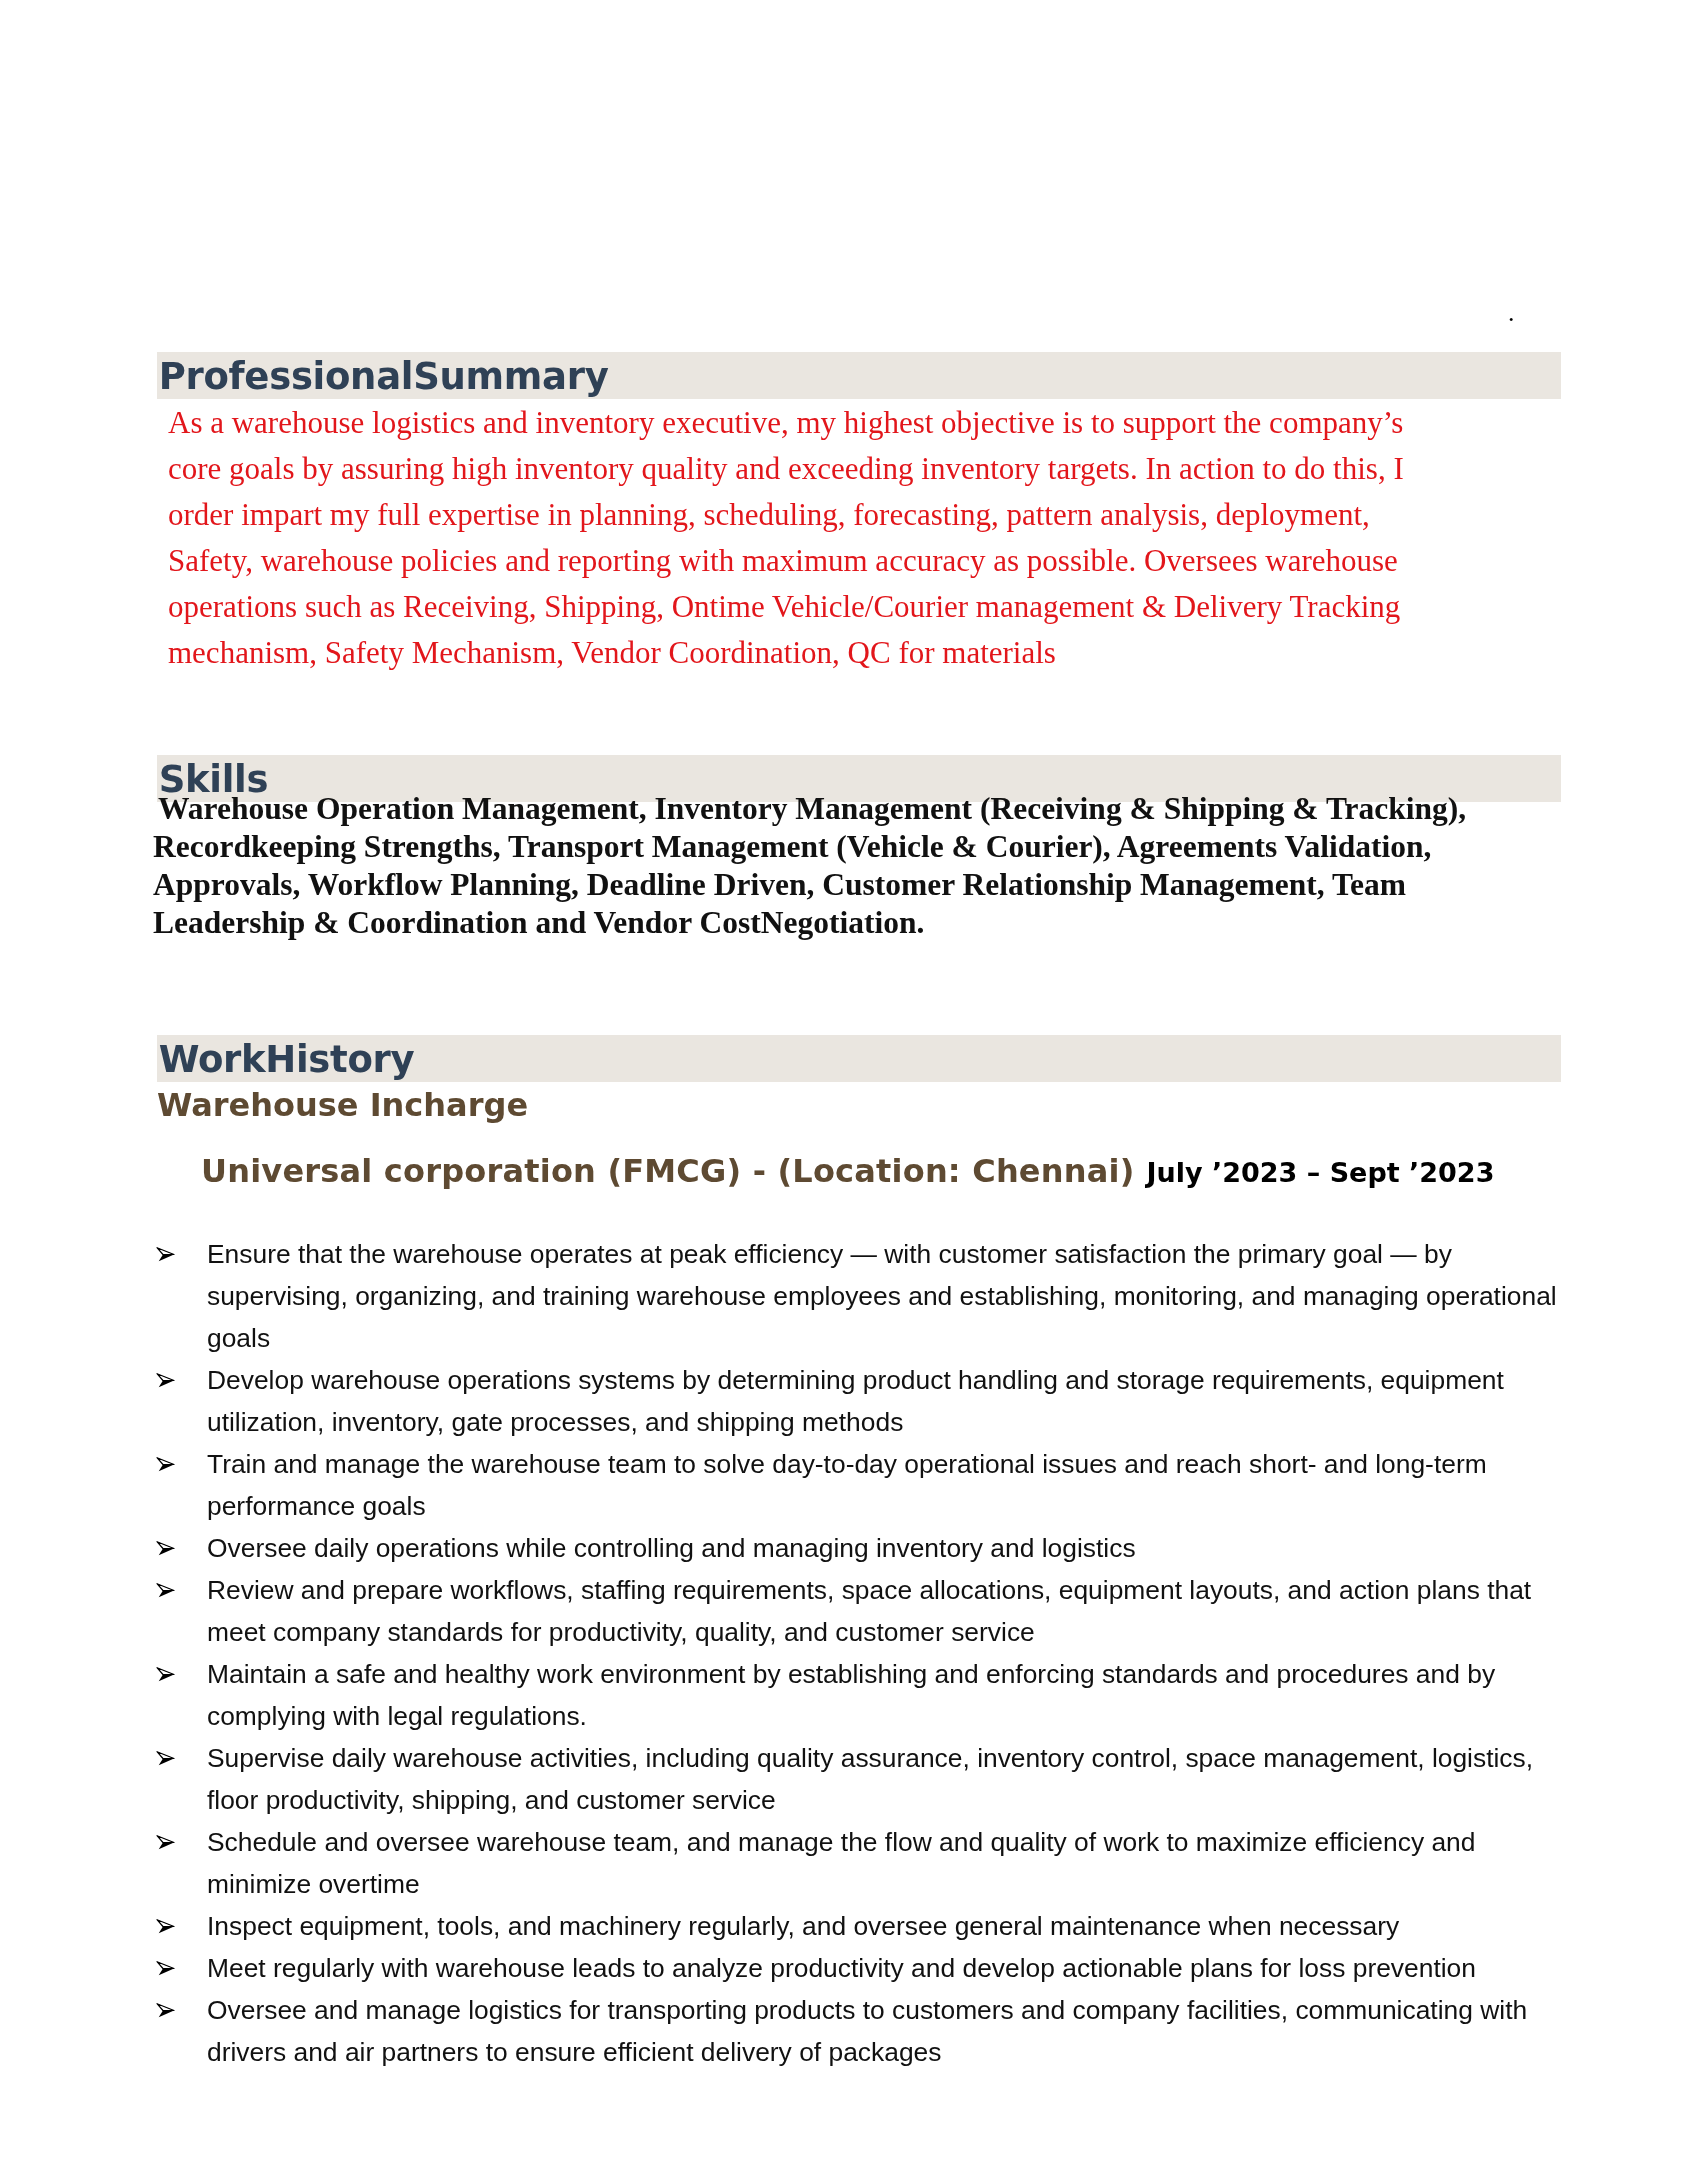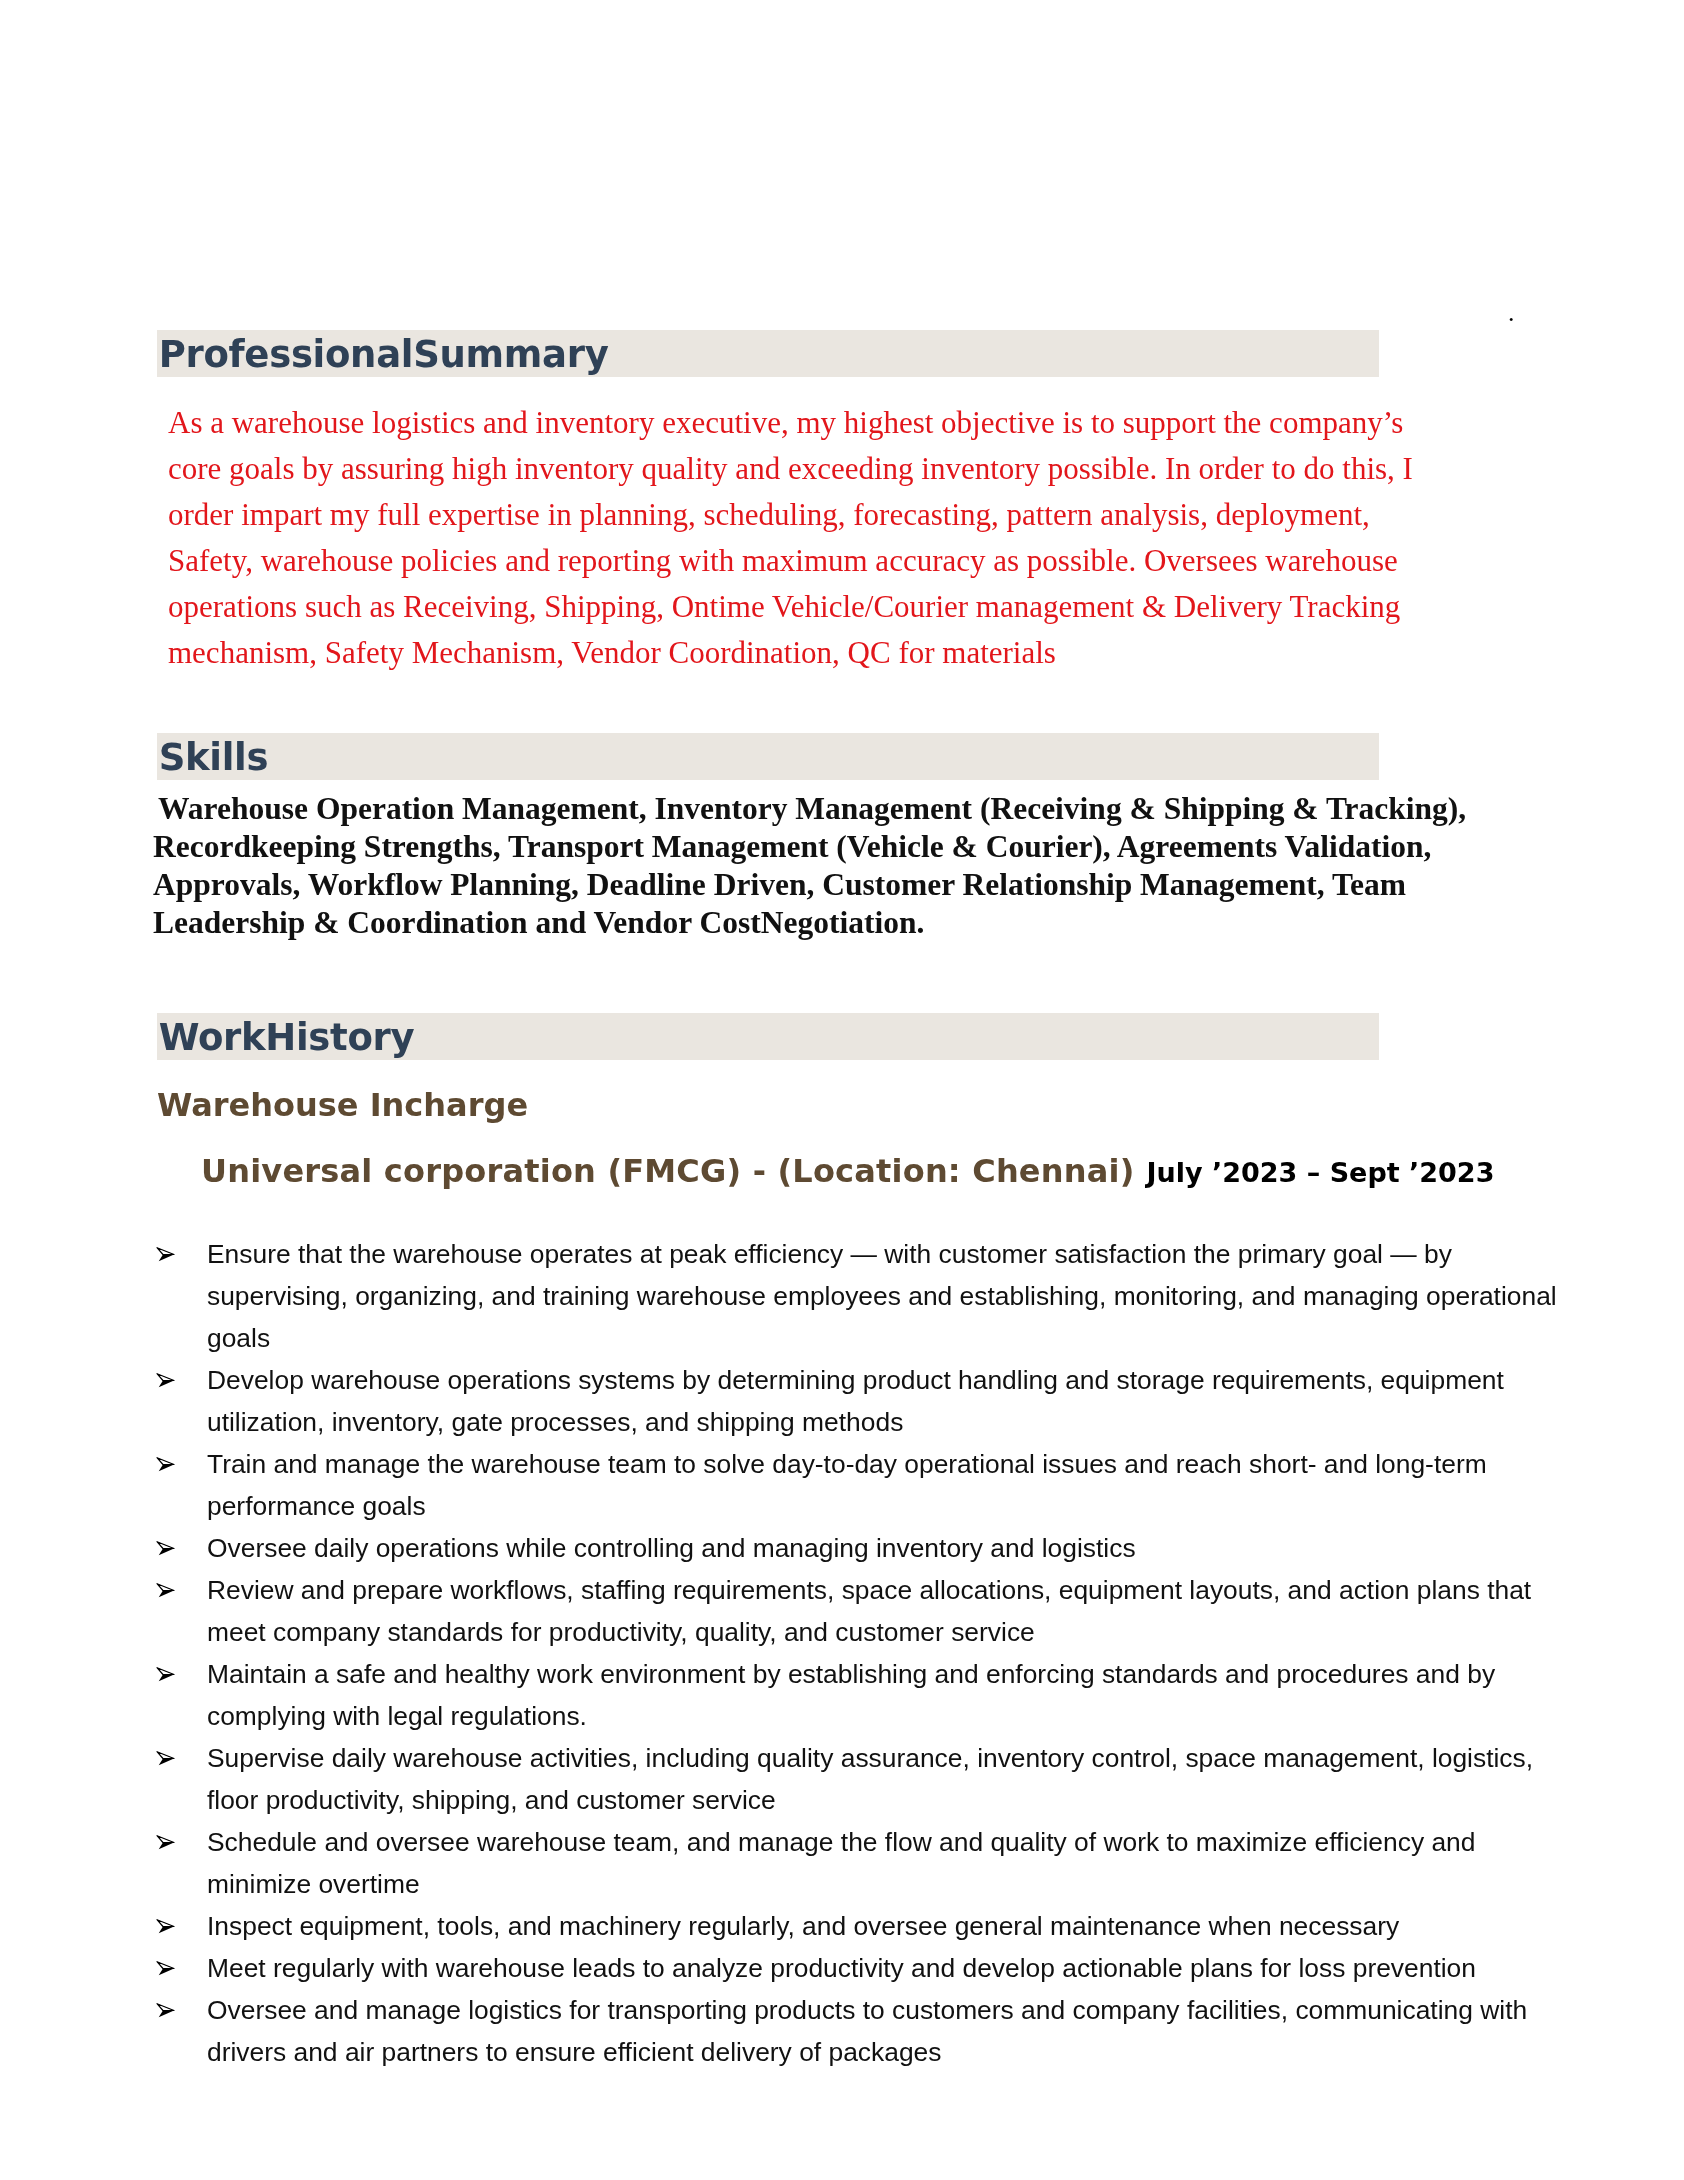--- a/index.html
+++ b/index.html
@@ -1,21 +1,21 @@
 <!DOCTYPE html>
 <html style="font-size:13.6px"><head>
 <meta charset="utf-8">
 <style>
   html, body { margin: 0; padding: 0; background: #ffffff; }
   body { width: 1685px; height: 2181px; position: relative; overflow: hidden; }
   .page { position: absolute; left: 0; top: 0; width: 1685px; height: 2181px; }
 
   .stray-dot { position: absolute; left: 1508px; top: 298px; font-family: "Liberation Serif", serif; font-size: 25.6px; color: #000; }
 
-  .band { position: absolute; left: 157px; width: 1222px; height: 47px; background: #EAE6E0; }
+  .band { position: absolute; left: 157px; width: 1404px; height: 47px; background: #EAE6E0; margin-top: 22px; }
   .band-title { position: absolute; left: 0; top: 0; height: 47px; line-height: 49px; padding-left: 1.7px;
     font-family: "DejaVu Sans", sans-serif; font-weight: bold; font-size: 37px; color: #2F4156; letter-spacing: -0.3px; white-space: nowrap; }
 
   .summary { position: absolute; left: 168px; top: 400px; width: 1363px;
     font-family: "Liberation Serif", serif; font-size: 31px; line-height: 46px; color: #E2161B; }
   .summary .ln { display: block; white-space: nowrap; }
 
   .skills { position: absolute; left: 153px; top: 790px; width: 1380px;
     font-family: "Liberation Serif", serif; font-size: 31.5px; line-height: 38px; color: #111111; font-weight: bold; }
   .skills .ln { display: block; white-space: nowrap; }
@@ -37,21 +37,21 @@
 
 <div class="page">
 
   <span class="stray-dot">.</span>
 
   <div class="band" style="top:330px;">
     <span class="band-title">ProfessionalSummary</span>
   </div>
   <div class="summary">
     <span class="ln">As a warehouse logistics and inventory executive, my highest objective is to support the company’s</span>
-    <span class="ln">core goals by assuring high inventory quality and exceeding inventory possible. In order to do this, I</span>
+    <span class="ln">core goals by assuring high inventory quality and exceeding inventory targets. In action to do this, I</span>
     <span class="ln">order impart my full expertise in planning, scheduling, forecasting, pattern analysis, deployment,</span>
     <span class="ln">Safety, warehouse policies and reporting with maximum accuracy as possible. Oversees warehouse</span>
     <span class="ln">operations such as Receiving, Shipping, Ontime Vehicle/Courier management &amp; Delivery Tracking</span>
     <span class="ln">mechanism, Safety Mechanism, Vendor Coordination, QC for materials</span>
   </div>
 
   <div class="band" style="top:733px;">
     <span class="band-title">Skills</span>
   </div>
   <div class="skills">

